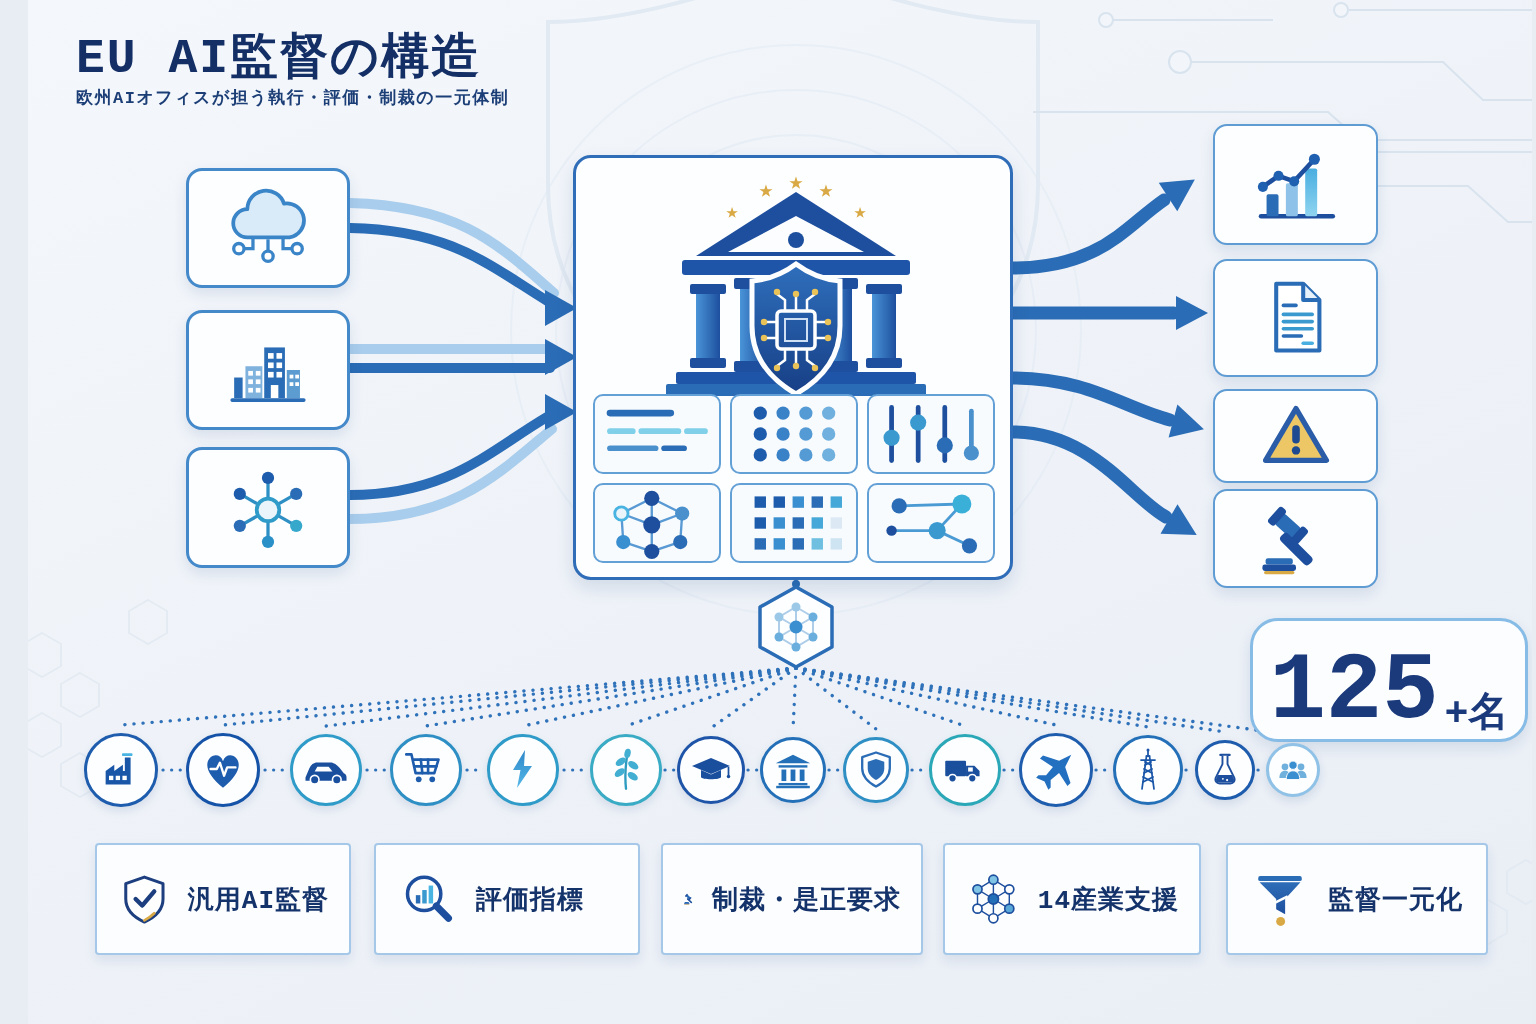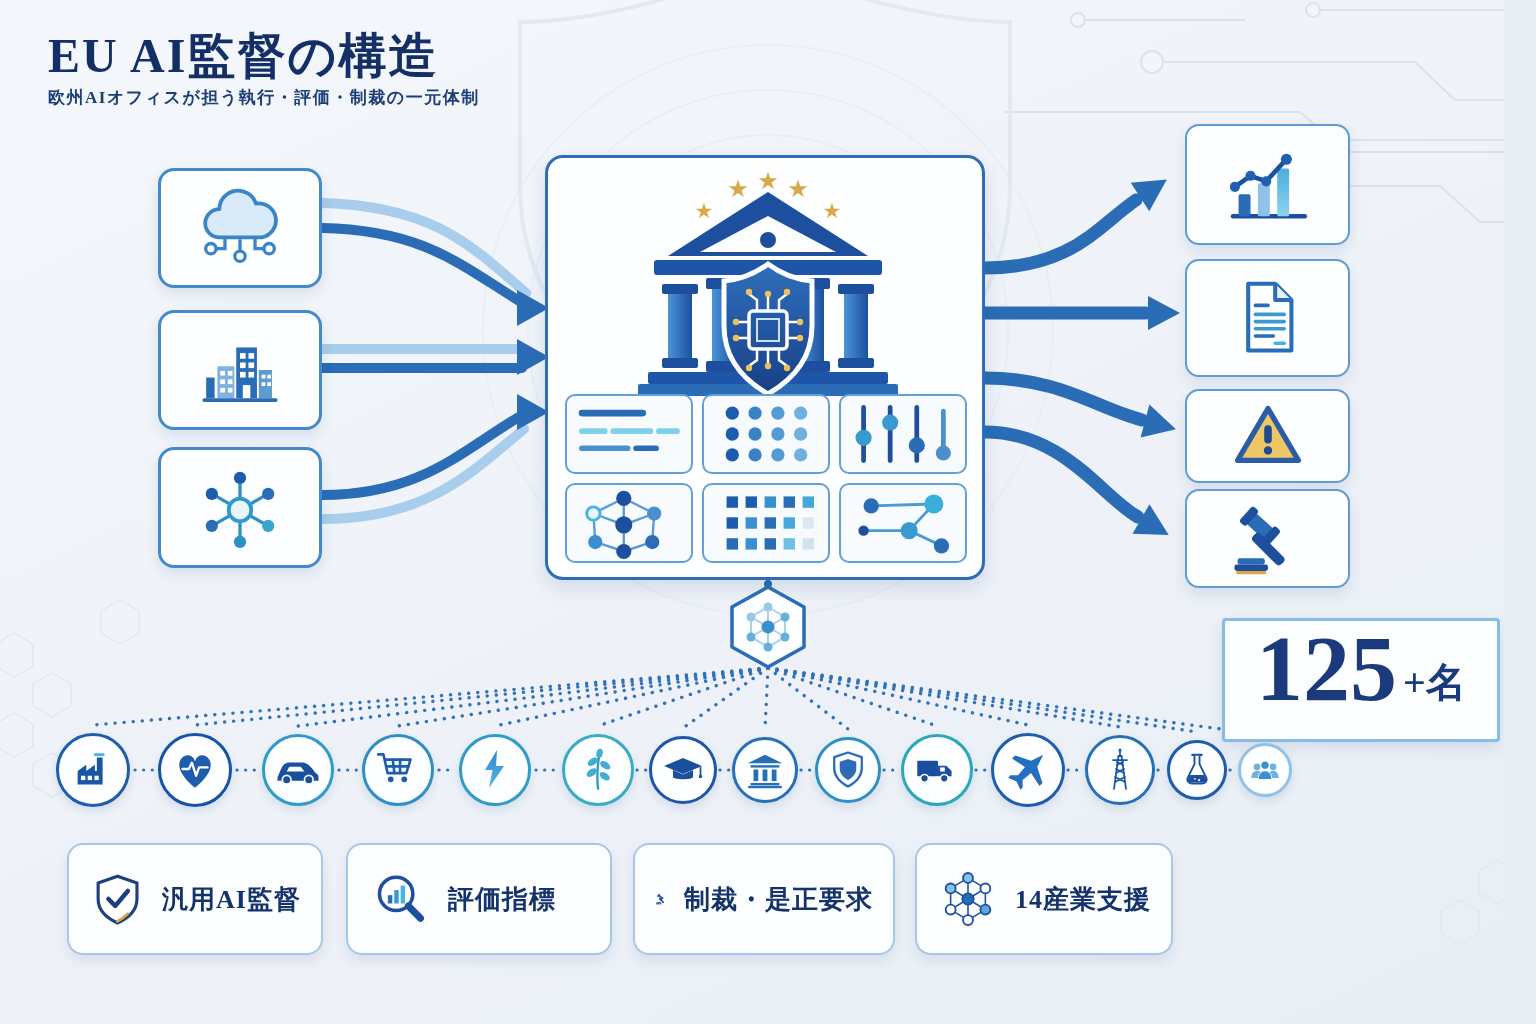--- a/index.html
+++ b/index.html
@@ -1,41 +1,41 @@
 <!DOCTYPE html>
 <html><head>
 <meta charset="utf-8">
 <style>
   html,body{margin:0;padding:0;background:#e8edf4;}
   *{box-sizing:border-box;}
   .stage{position:relative;width:1504px;height:1024px;overflow:hidden;
     background:linear-gradient(155deg,#f4f7fb 0%,#eef2f8 55%,#e9eef5 100%);
-    font-family:Liberation Serif, serif;}
+    font-family:Liberation Mono, monospace;margin-left:28px;}
   svg{display:block;}
   .bg,.connectors{position:absolute;left:0;top:0;}
   .bg{z-index:0;}
   .connectors{z-index:1;}
   .title{position:absolute;left:48px;top:24px;font-size:48px;font-weight:800;color:#132f66;letter-spacing:2px;z-index:3;}
   .subtitle{position:absolute;left:48px;top:86px;font-size:17px;font-weight:700;color:#1c3e77;letter-spacing:1.5px;z-index:3;}
   .box{position:absolute;background:#fdfeff;border:3px solid #4489c9;border-radius:16px;
     box-shadow:0 6px 14px rgba(30,70,130,.12);display:flex;align-items:center;justify-content:center;z-index:2;}
   .rbox{border-width:2.5px;border-color:#5f9cd3;border-radius:14px;}
   .centerbox{position:absolute;left:545px;top:155px;width:440px;height:425px;background:#fdfeff;
     border:3px solid #2f6db8;border-radius:18px;box-shadow:0 8px 18px rgba(30,70,130,.14);z-index:2;}
   .panelgrid{position:absolute;left:17px;top:236px;display:grid;grid-template-columns:repeat(3,128px);grid-auto-rows:80px;gap:9px;}
   .panel{background:#f8fbfe;border:2px solid #63a0d6;border-radius:10px;overflow:hidden;}
   .hexnode{position:absolute;left:724px;top:585px;z-index:2;}
   .statbox{position:absolute;left:1222px;top:618px;width:278px;height:124px;background:#fbfdff;
-    border:3px solid #86bce6;border-radius:4px;box-shadow:0 6px 14px rgba(30,70,130,.12);
-    display:flex;align-items:flex-start;justify-content:center;gap:6px;z-index:2;}
+    border:3px solid #86bce6;border-radius:28px;box-shadow:0 6px 14px rgba(30,70,130,.12);
+    display:flex;align-items:flex-end;justify-content:center;gap:6px;z-index:2;}
   .stat-num{font-size:94px;font-weight:800;color:#1b3a7c;line-height:1;}
   .stat-suffix{font-size:40px;font-weight:800;color:#1b3a7c;padding-top:34px;}
   .circle{position:absolute;background:#fdfeff;border-radius:50%;display:flex;align-items:center;justify-content:center;
     box-shadow:0 4px 10px rgba(30,70,130,.13);z-index:2;}
-  .card{position:absolute;top:843px;height:112px;background:#fcfdff;border:2.5px solid #a6c8e8;border-radius:16px;
+  .card{position:absolute;top:843px;height:112px;background:#fcfdff;border:2.5px solid #a6c8e8;border-radius:4px;
     display:flex;align-items:center;gap:16px;padding:0 20px;box-shadow:0 6px 12px rgba(30,70,130,.10);z-index:2;}
   .card .label{font-size:26px;font-weight:800;color:#15336b;letter-spacing:1px;white-space:nowrap;}
 </style>
 </head>
 <body>
 
 <div class="stage">
 
   <svg class="bg" width="1536" height="1024" viewBox="0 0 1536 1024">
     <g stroke="#dde7f1" stroke-width="2" fill="none">
@@ -641,14 +641,29 @@
       <circle cx="50" cy="16" r="8" fill="#7fc4e4" stroke="#1d4f9e" stroke-width="3"></circle>
       <circle cx="78" cy="33" r="8" fill="#fff" stroke="#1d4f9e" stroke-width="3"></circle>
       <circle cx="78" cy="67" r="8" fill="#5aa8d8" stroke="#1d4f9e" stroke-width="3"></circle>
       <circle cx="50" cy="84" r="8" fill="#fff" stroke="#1d4f9e" stroke-width="3"></circle>
       <circle cx="22" cy="67" r="8" fill="#fff" stroke="#1d4f9e" stroke-width="3"></circle>
       <circle cx="22" cy="33" r="8" fill="#7fc4e4" stroke="#1d4f9e" stroke-width="3"></circle>
       <circle cx="50" cy="50" r="9" fill="#2470b8" stroke="#1d4f9e" stroke-width="3"></circle>
     </svg>
     <span class="label">14産業支援</span>
   </div>
+  <div class="card" style="left:1198px;width:262px;">
+    <svg width="64" height="64" viewBox="0 0 100 100">
+      <defs>
+          <linearGradient id="fung" x1="0" y1="0" x2="0" y2="1">
+            <stop offset="0" stop-color="#2e6db8"></stop>
+            <stop offset="1" stop-color="#1d4f9e"></stop>
+          </linearGradient>
+        </defs>
+      <rect x="16" y="14" width="68" height="8" rx="3" fill="#2a6cb5"></rect>
+      <path d="M18,24 H82 L58,50 V74 L44,66 V50 Z" fill="url(#fung)"></path>
+      <line x1="40" y1="57" x2="62" y2="46" stroke="#fdfeff" stroke-width="4"></line>
+      <circle cx="51" cy="85" r="7" fill="#d9a945"></circle>
+    </svg>
+    <span class="label">監督一元化</span>
+  </div>
 
 </div>
 
 </body></html>

